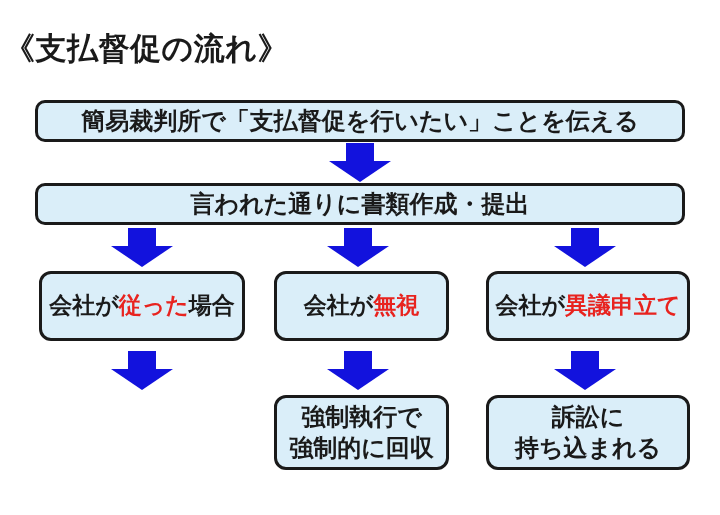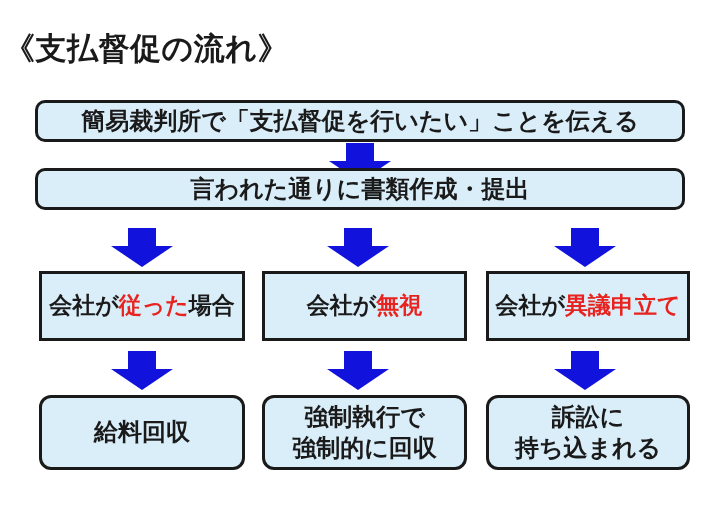--- a/index.html
+++ b/index.html
@@ -48,28 +48,28 @@
     color: var(--text);
   }
   .full {
     left: 35px;
     width: 650px;
     height: 42px;
     border-radius: 10px;
     font-size: 24px;
   }
   .box-step1 { top: 100px; }
-  .box-step2 { top: 168px; }
+  .box-step2 { top: 183px; }
   .col1 { left: 39px;  width: 206px; }
-  .col2 { left: 262px; width: 205px; }
+  .col2 { left: 274px; width: 175px; }
   .col3 { left: 486px; width: 204px; text-align: center; }
   .row-condition {
     top: 271px;
     height: 70px;
-    border-radius: 0;
+    border-radius: 12px;
     font-size: 23px;
   }
   .row-result {
     top: 395px;
     height: 75px;
     border-radius: 12px;
     font-size: 24px;
   }
   .highlight { color: var(--accent_red); }
   .line { display: block; line-height: 1.28; }
@@ -148,24 +148,20 @@
   </div>
   <div class="arrow arrow-r3-2">
     <div class="stem"></div>
     <div class="head"></div>
   </div>
   <div class="arrow arrow-r3-3">
     <div class="stem"></div>
     <div class="head"></div>
   </div>
 
-  <div class="box row-result col1">
-    <span class="line">給料回収</span>
-
-  </div>
   <div class="box row-result col3">
     <span class="line">訴訟に</span>
     <span class="line">持ち込まれる</span>
   </div>
   <div class="box row-result col2">
     <span class="line">強制執行で</span>
     <span class="line">強制的に回収</span>
   </div>
 
 </div>

